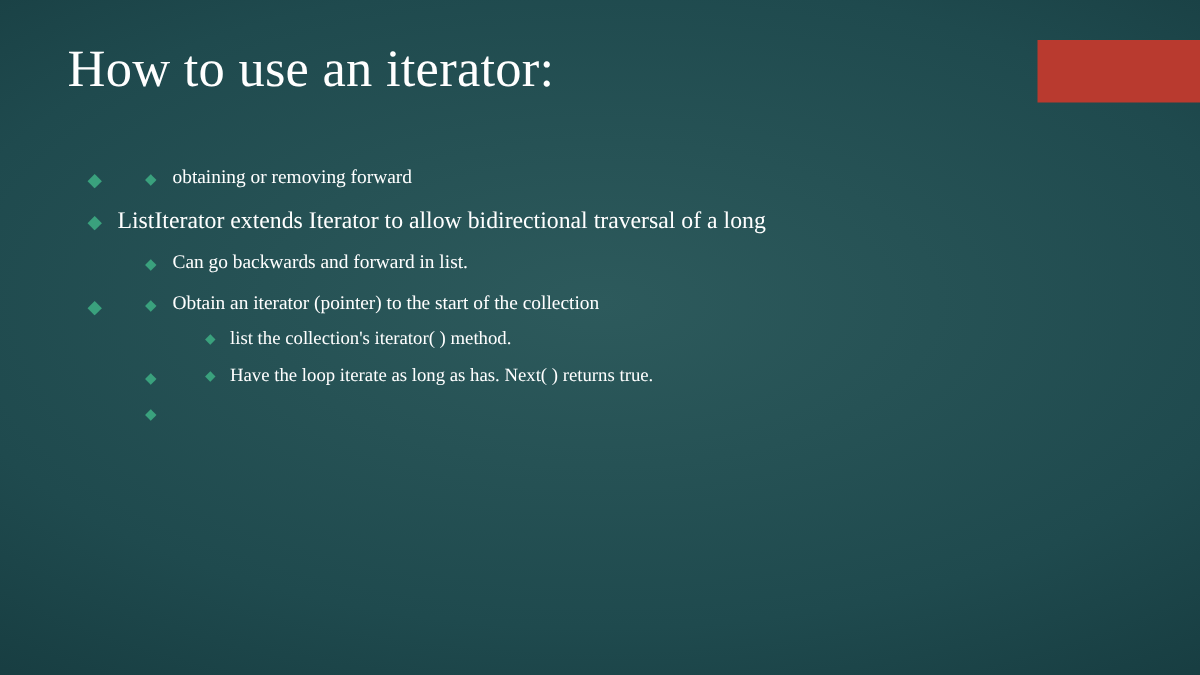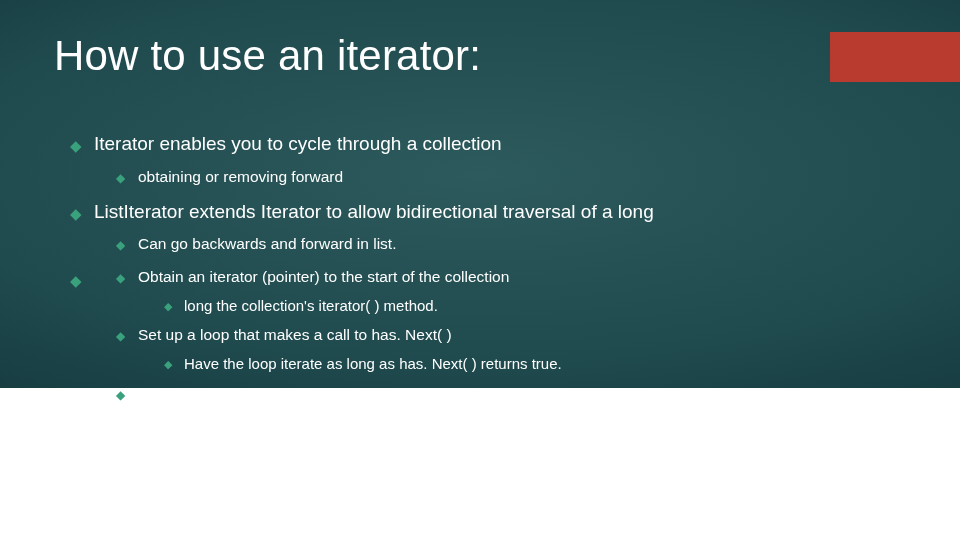--- a/index.html
+++ b/index.html
@@ -6,24 +6,25 @@
     margin: 0;
     padding: 0;
     width: 960px;
     height: 540px;
     overflow: hidden;
     font-family: Arial, Helvetica, sans-serif;
   }
   .slide {
     position: relative;
     width: 960px;
-    height: 388px;
+    height: 540px;
     background: radial-gradient(ellipse 140% 120% at 50% 45%, #2d5a5c 0%, #1f4a4e 40%, #123438 72%, #0b2328 100%);
     color: #ffffff;
     box-sizing: border-box;
+    font-family: Liberation Serif, serif;
   }
   .accent-bar {
     position: absolute;
     top: 32px;
     right: 0;
     width: 130px;
     height: 50px;
     background: #b93a2f;
   }
   .title {
@@ -99,21 +100,20 @@
 <div class="slide">
   <div class="accent-bar"></div>
 
   <div class="title">How to use an iterator:</div>
 
   <div class="content">
     <ul class="lvl1">
 
       <li>
         <span class="bullet">◆</span>
-        <span>Iterator enables you to cycle through a collection</span>
         <ul class="lvl2">
           <li>
             <span class="bullet">◆</span>
             <span>obtaining or removing forward</span>
           </li>
         </ul>
       </li>
 
       <li>
         <span class="bullet">◆</span>
@@ -128,27 +128,26 @@
 
       <li>
         <span class="bullet">◆</span>
         <ul class="lvl2">
           <li>
             <span class="bullet">◆</span>
             <span>Obtain an iterator (pointer) to the start of the collection</span>
             <ul class="lvl3">
               <li>
                 <span class="bullet">◆</span>
-                <span>long the collection's iterator( ) method.</span>
+                <span>list the collection's iterator( ) method.</span>
               </li>
             </ul>
           </li>
           <li>
             <span class="bullet">◆</span>
-            <span>Set up a loop that makes a call to has. Next( )</span>
             <ul class="lvl3">
               <li>
                 <span class="bullet">◆</span>
                 <span>Have the loop iterate as long as has. Next( ) returns true.</span>
               </li>
             </ul>
           </li>
           <li>
             <span class="bullet">◆</span>
           </li>

